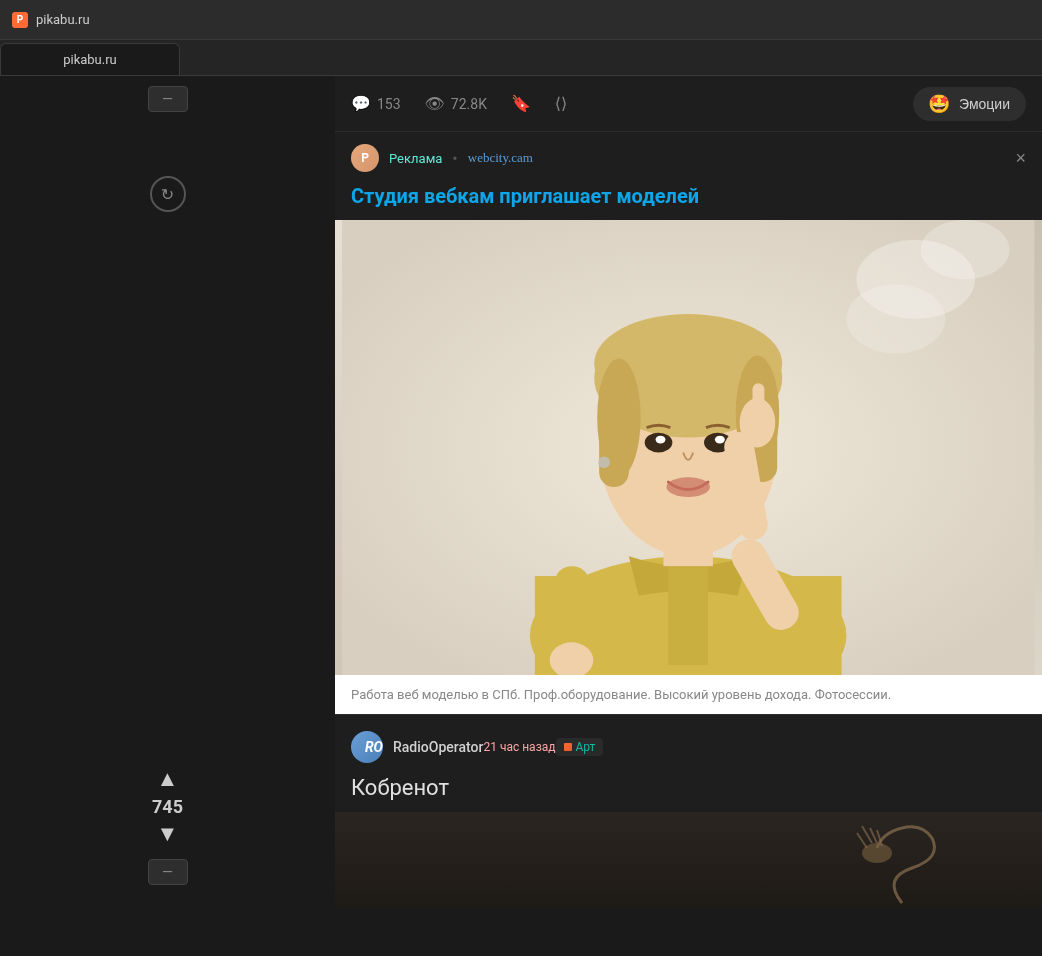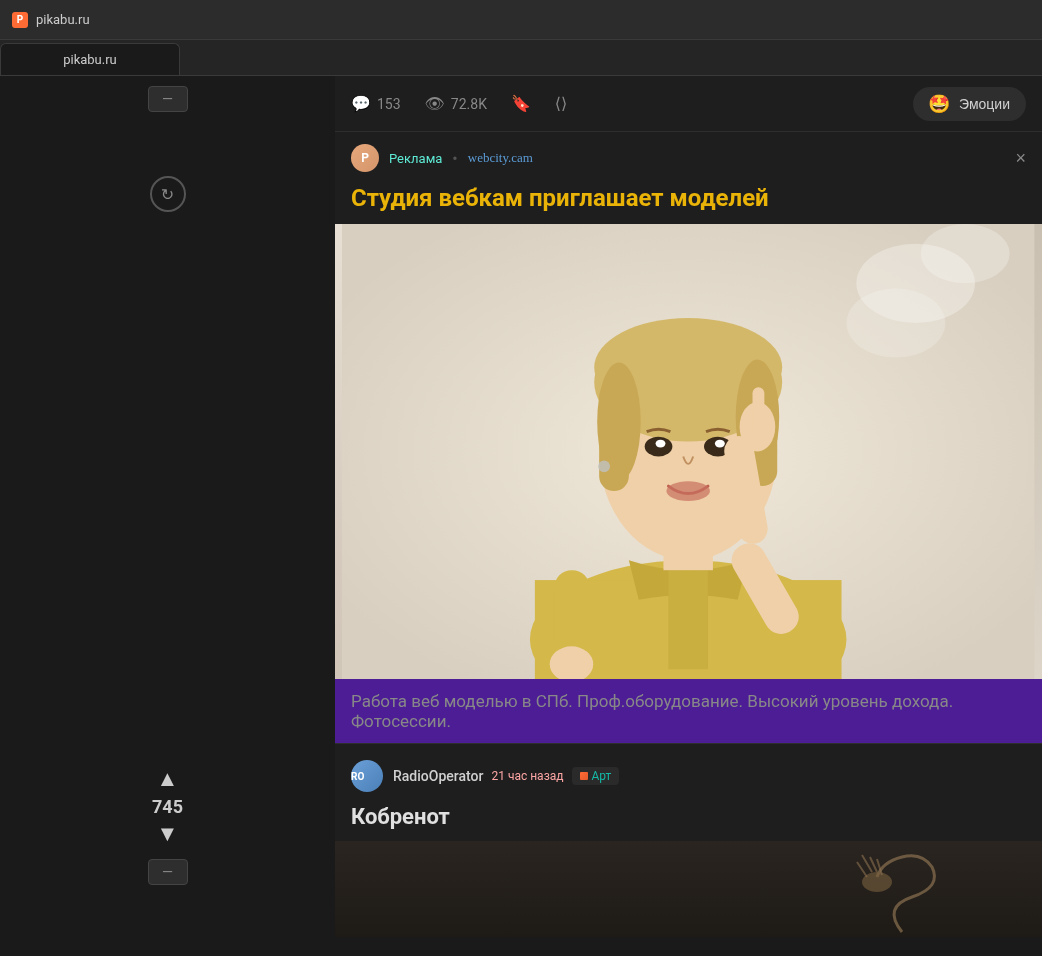--- a/index.html
+++ b/index.html
@@ -235,74 +235,75 @@
     .ad-close {
       margin-left: auto;
       color: #888;
       font-size: 18px;
       cursor: pointer;
       background: none;
       border: none;
     }
     .ad-title {
       padding: 0 16px 12px;
-      font-size: 24px;
+      font-size: 20px;
       font-weight: bold;
-      color: #eab308;
+      color: #0ea5e9;
     }
     .ad-image-container {
       width: 100%;
       height: 455px;
       background: linear-gradient(135deg, #e8e0d5 0%, #d4c9bc 30%, #c8bfb0 60%, #ddd5c8 100%);
       position: relative;
       overflow: hidden;
       display: flex;
       align-items: center;
       justify-content: center;
     }
     .woman-svg {
       height: 100%;
       width: auto;
     }
 
     .ad-caption {
       padding: 12px 16px;
-      font-size: 17px;
+      font-size: 13px;
       color: #888;
-      background: #4c1d95;
+      background: #ffffff;
     }
 
     
     .post-card {
       background: #1e1e1e;
       padding: 0;
     }
     .post-header {
       padding: 16px 16px 8px;
       display: flex;
       align-items: center;
       gap: 10px;
     }
     .post-avatar {
       width: 32px;
       height: 32px;
       border-radius: 50%;
       background: linear-gradient(135deg, #6a9fd8, #4a7fb8);
       display: flex;
       align-items: center;
-      justify-content: flex-start;
-      font-size: 10px;
+      justify-content: flex-end;
+      font-size: 14px;
       color: white;
       font-weight: bold;
       flex-shrink: 0;
+      font-style: italic;
     }
     .post-meta {
       display: flex;
       align-items: center;
-      gap: 8px;
+      gap: 0;
       flex-wrap: wrap;
     }
     .post-author {
       font-size: 14px;
       color: #d0d0d0;
       font-weight: 500;
     }
     .post-time {
       font-size: 12px;
       color: #fca5a5;
@@ -319,21 +320,21 @@
     }
     .post-tag-dot {
       width: 8px;
       height: 8px;
       background: linear-gradient(135deg, #ff6b35, #e55a2b);
       border-radius: 1px;
     }
     .post-title {
       padding: 4px 16px 12px;
       font-size: 22px;
-      font-weight: bold;
+      font-weight: normal;
       color: #e0e0e0;
     }
     .post-image-area {
       width: 100%;
       height: 96px;
       background: linear-gradient(180deg, #2a2520 0%, #1e1a16 100%);
       position: relative;
       overflow: hidden;
     }
 

